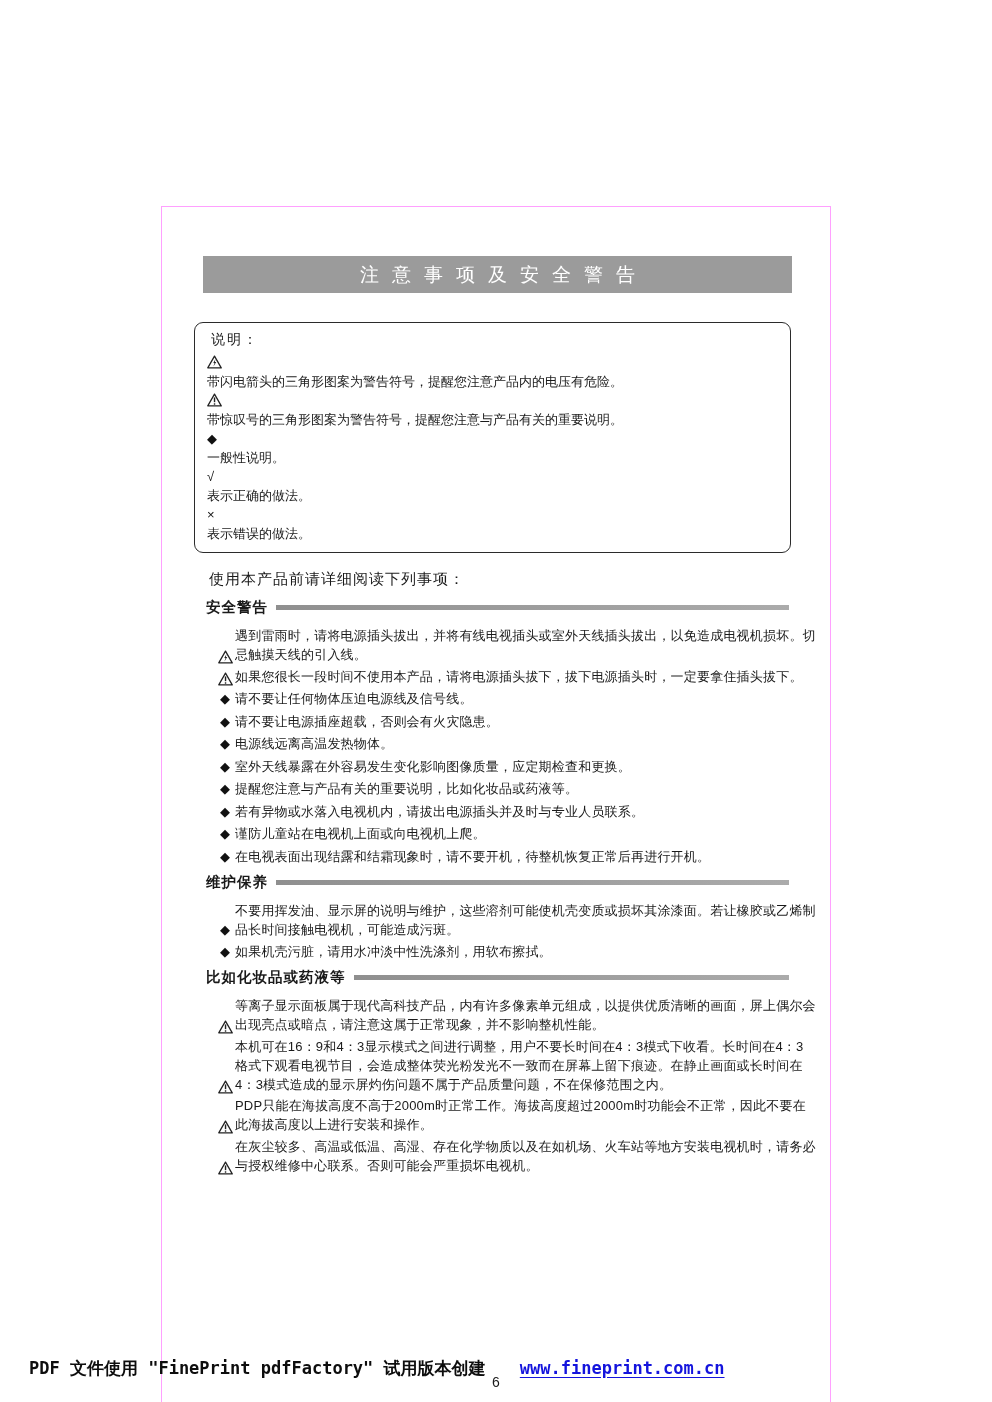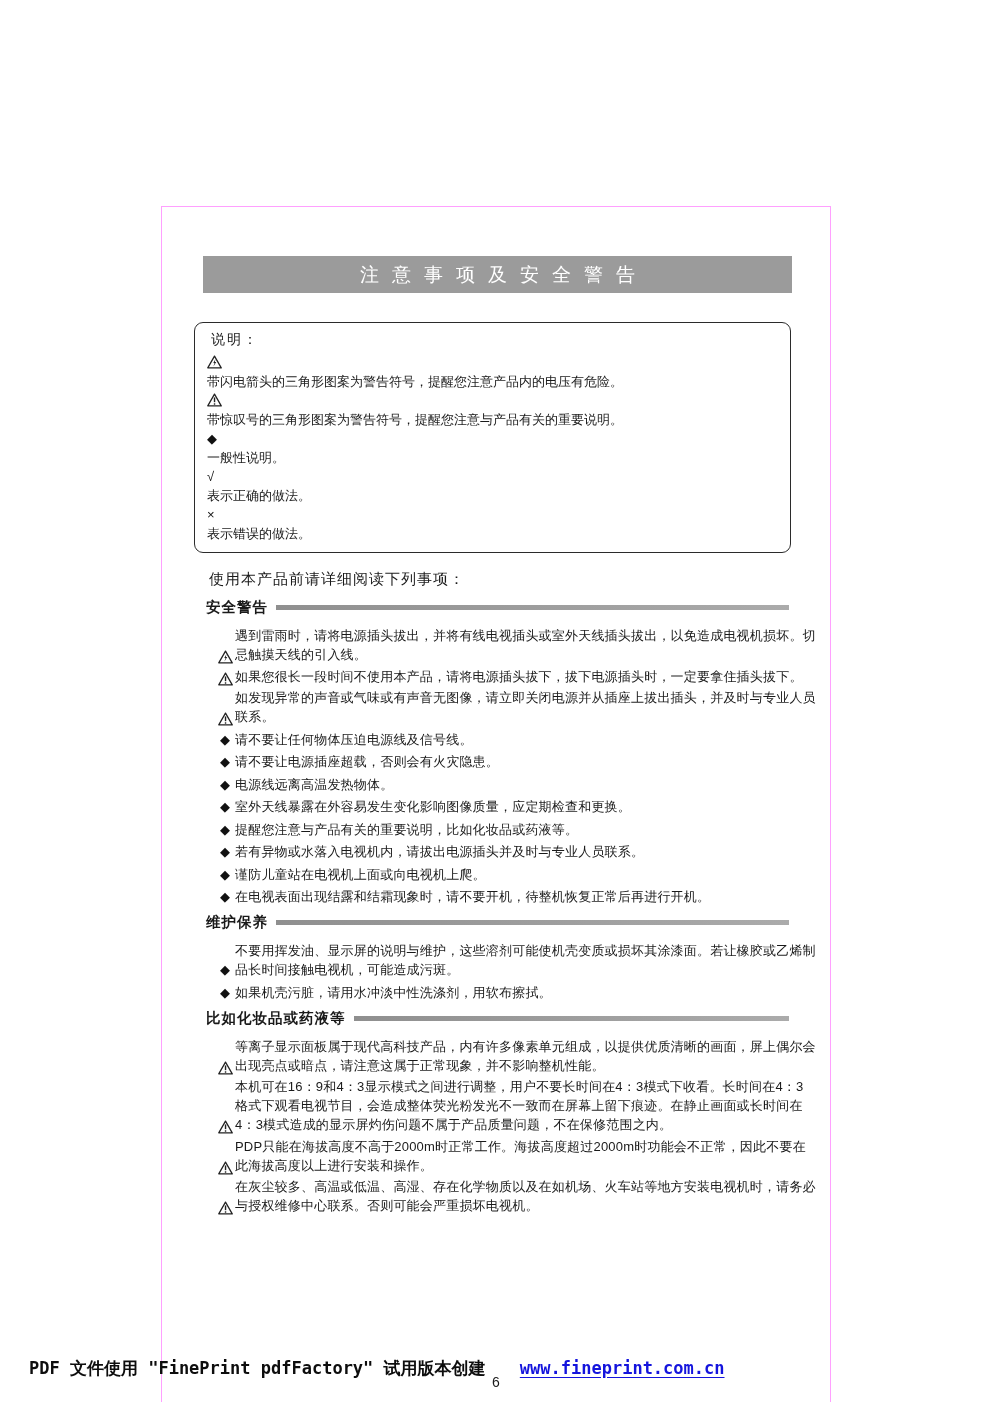--- a/index.html
+++ b/index.html
@@ -140,30 +140,20 @@
             <span class="icn">
               <svg width="15" height="14" viewBox="0 0 20 18">
                 <path d="M10 1.2 L19 16.8 L1 16.8 Z" fill="none" stroke="#222" stroke-width="1.7" stroke-linejoin="round"></path>
                 <rect x="9.1" y="5.6" width="1.9" height="6.3" fill="#222"></rect>
                 <rect x="9.1" y="13.4" width="1.9" height="1.9" fill="#222"></rect>
               </svg>
             </span>
             <span class="txt">如果您很长一段时间不使用本产品，请将电源插头拔下，拔下电源插头时，一定要拿住插头拔下。</span>
           </div>
           <div class="w-item">
-            <span class="icn">
-              <svg width="15" height="14" viewBox="0 0 20 18">
-                <path d="M10 1.2 L19 16.8 L1 16.8 Z" fill="none" stroke="#222" stroke-width="1.7" stroke-linejoin="round"></path>
-                <rect x="9.1" y="5.6" width="1.9" height="6.3" fill="#222"></rect>
-                <rect x="9.1" y="13.4" width="1.9" height="1.9" fill="#222"></rect>
-              </svg>
-            </span>
-            <span class="txt">如发现异常的声音或气味或有声音无图像，请立即关闭电源并从插座上拔出插头，并及时与专业人员联系。</span>
-          </div>
-          <div class="w-item">
             <span class="icn glyph">◆</span>
             <span class="txt">请不要让任何物体压迫电源线及信号线。</span>
           </div>
           <div class="w-item">
             <span class="icn glyph">◆</span>
             <span class="txt">请不要让电源插座超载，否则会有火灾隐患。</span>
           </div>
           <div class="w-item">
             <span class="icn glyph">◆</span>
             <span class="txt">电源线远离高温发热物体。</span>

